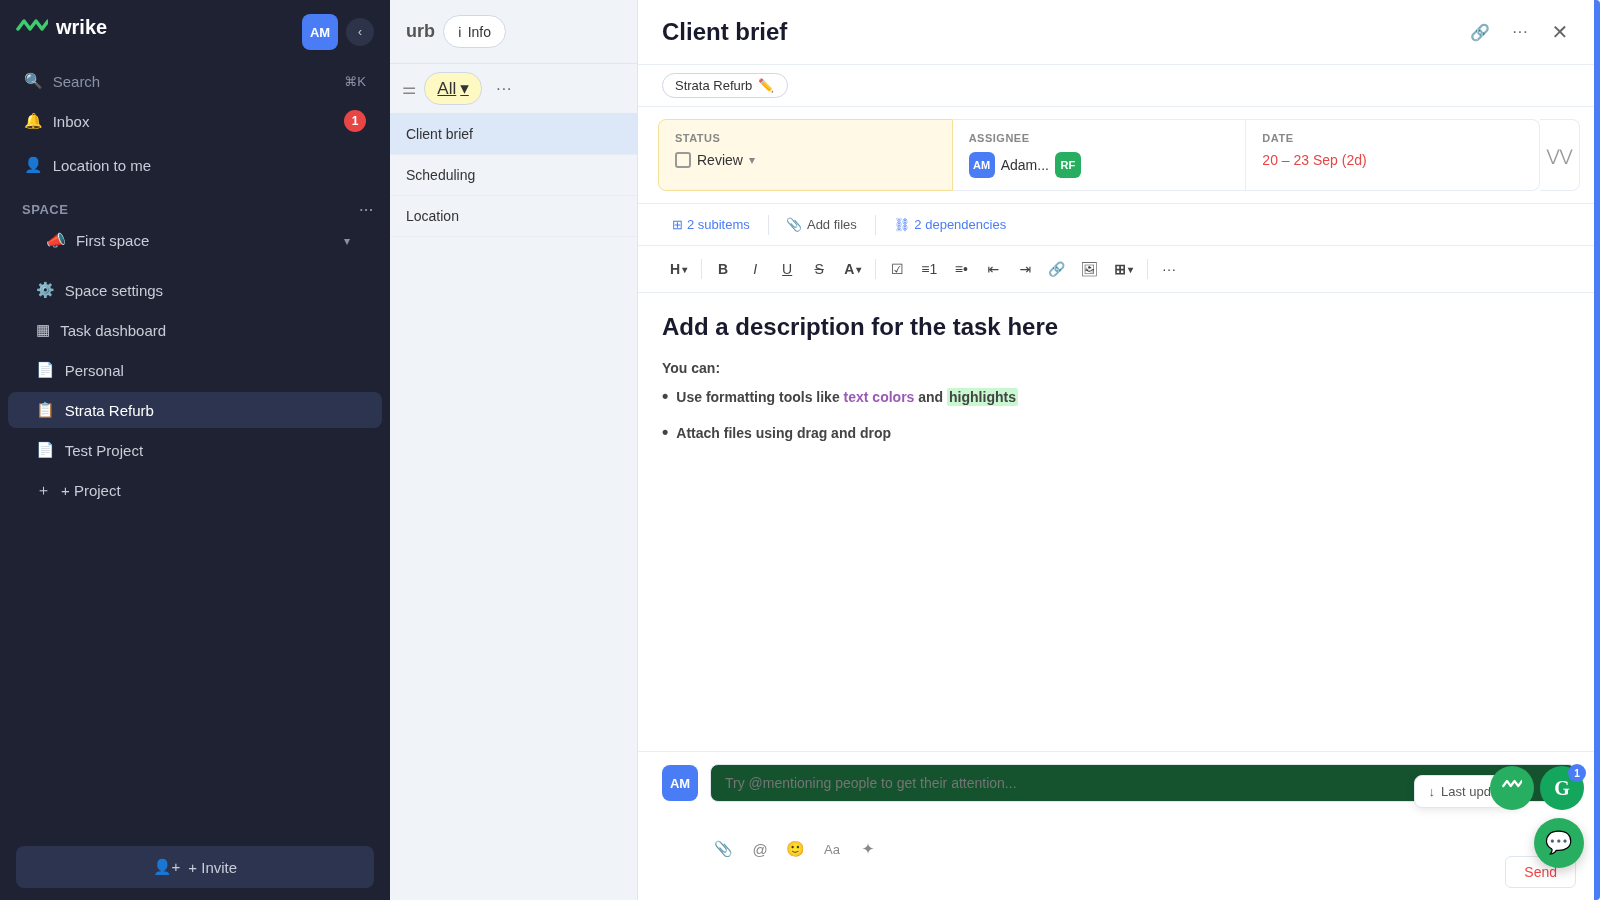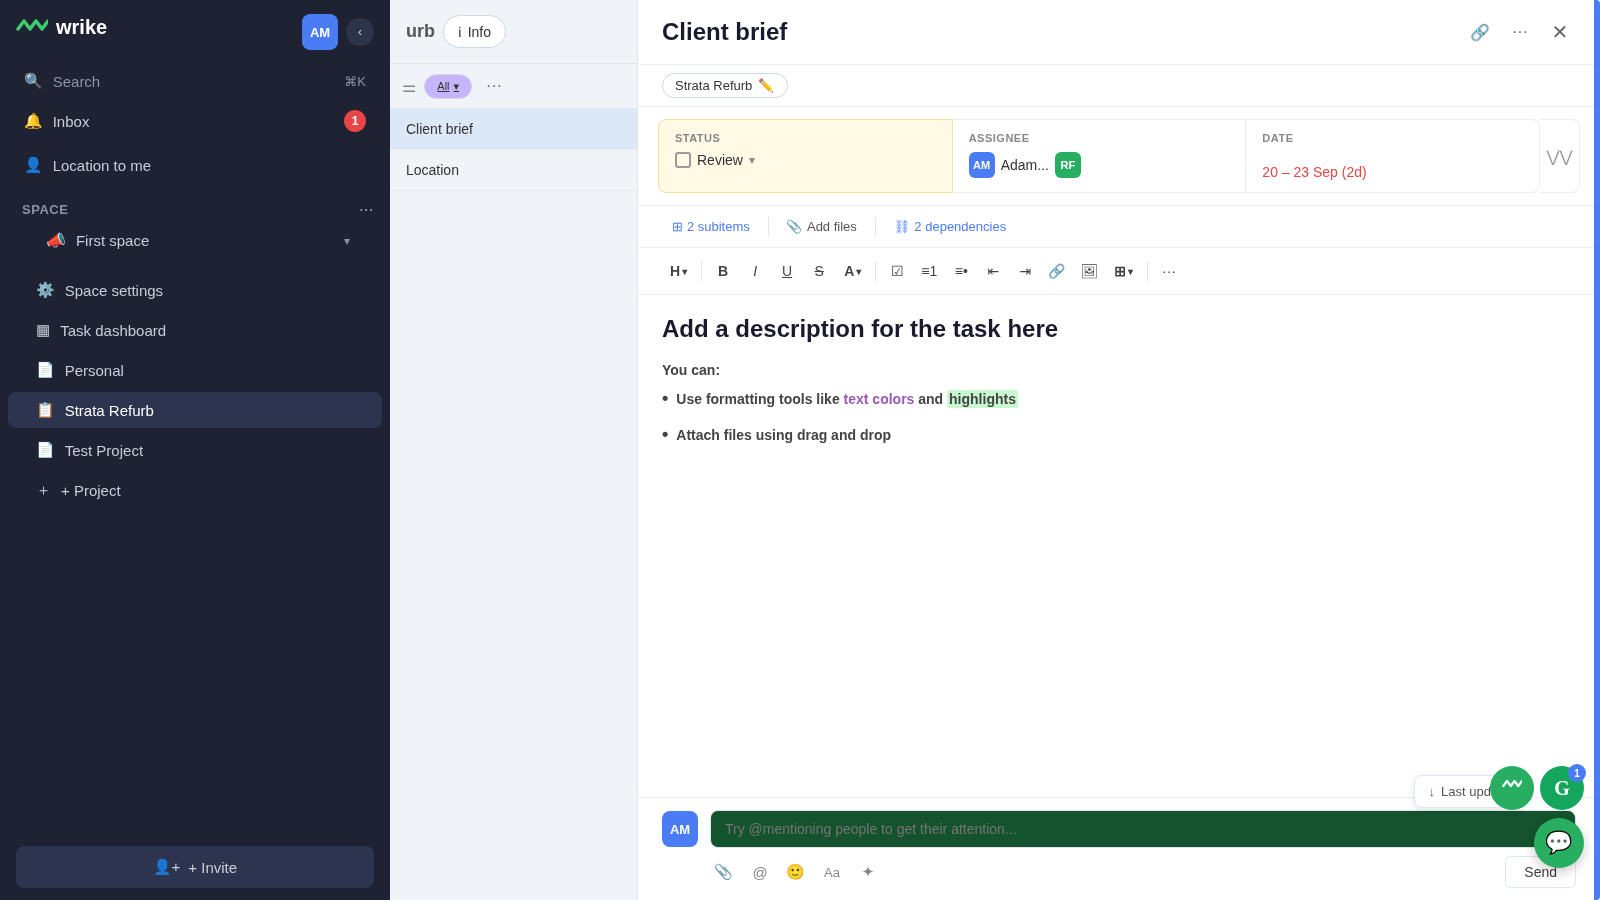--- a/index.html
+++ b/index.html
@@ -238,22 +238,22 @@
       border-bottom: 1px solid #e0e6ef;
     }
 
     .filter-btn {
       display: flex;
       align-items: center;
       gap: 4px;
       padding: 5px 12px;
       border: 1px solid #d0d8e4;
       border-radius: 16px;
-      background: #c4b5fd;
-      font-size: 11px;
+      background: #fef9c3;
+      font-size: 17px;
       color: #333;
       cursor: pointer;
       text-decoration: underline;
     }
 
     .filter-more {
       width: 28px;
       height: 28px;
       display: flex;
       align-items: center;
@@ -416,21 +416,20 @@
       align-items: center;
       justify-content: center;
       font-size: 11px;
       font-weight: 600;
       color: white;
     }
 
     .date-red {
       color: #e84545;
       font-size: 14px;
-      margin-top: 12px;
     }
 
     .task-toolbar-row {
       display: flex;
       align-items: center;
       gap: 4px;
       padding: 8px 24px;
       border-bottom: 1px solid #e8edf3;
     }
 
@@ -581,24 +580,25 @@
       color: #888;
       border-radius: 4px;
       font-size: 15px;
     }
 
     .send-btn {
       padding: 7px 18px;
       background: transparent;
       border: 1px solid #e0e6ef;
       border-radius: 6px;
-      color: #404040;
+      color: #ef4444;
       font-size: 14px;
       cursor: pointer;
       margin-left: auto;
+      margin-top: 46px;
     }
 
     .floating-badge {
       position: absolute;
       bottom: 90px;
       right: 16px;
       display: flex;
       gap: 6px;
     }
 
@@ -793,20 +793,23 @@
     <button class="filter-btn">
       <span>All</span>
       <span>▾</span>
     </button>
     <span class="filter-more">···</span>
   </div>
 
   <div class="middle-list">
     <div class="task-list-item active">
       <span>Client brief</span>
+    </div>
+    <div class="task-list-item">
+      <span>Scheduling</span>
     </div>
     <div class="task-list-item">
       <span>Location</span>
     </div>
   </div>
 </div>
 
 <div class="task-detail" style="position:relative;">
   <div class="right-edge-bar"></div>
 

